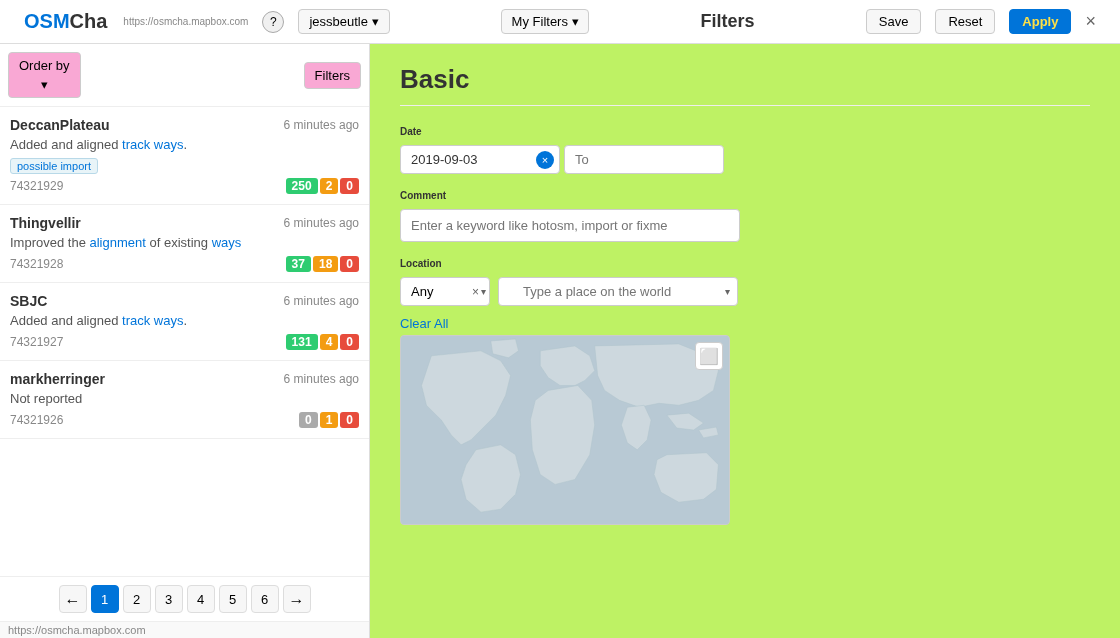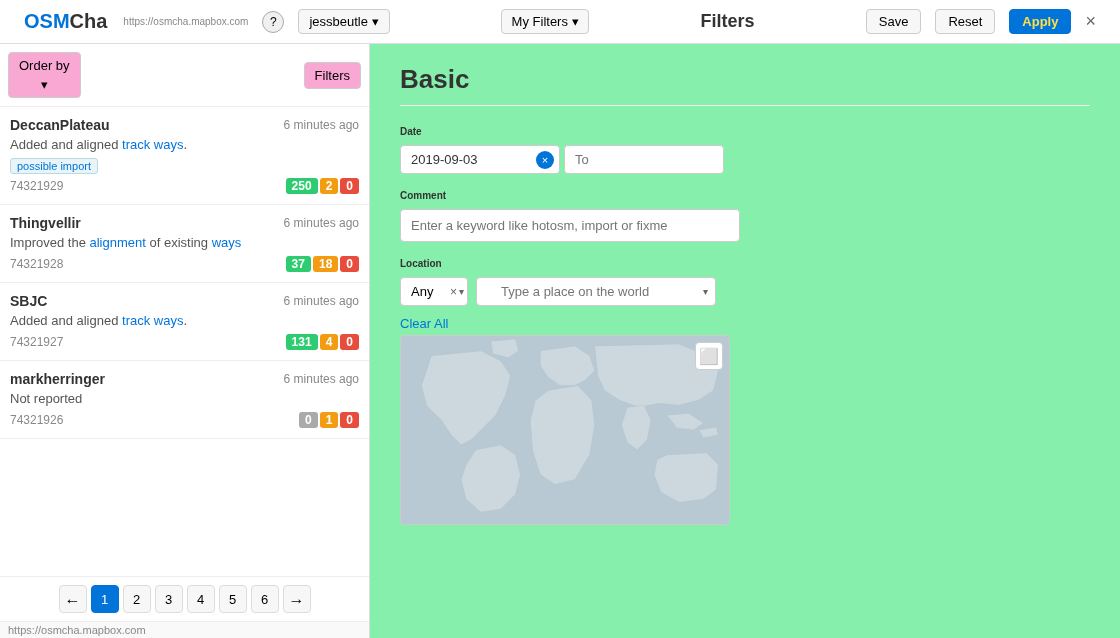--- a/index.html
+++ b/index.html
@@ -61,21 +61,21 @@
     .badge-gray { background: #aaa; }
 
     
     .pagination { display: flex; align-items: center; justify-content: center; gap: 4px; padding: 8px; border-top: 1px solid #eee; background: #fff; }
     .page-btn { width: 28px; height: 28px; border: 1px solid #ddd; border-radius: 4px; background: #f7f7f7; cursor: pointer; font-size: 13px; display: flex; align-items: center; justify-content: center; }
     .page-btn.active { background: #0074d9; color: #fff; border-color: #0074d9; }
     .page-nav { font-size: 16px; }
     .bottom-url { font-size: 11px; color: #888; padding: 2px 8px; background: #f9f9f9; border-top: 1px solid #eee; }
 
     
-    .right-panel { flex: 1; overflow-y: auto; padding: 20px 30px; background: #86efac; }
+    .right-panel { flex: 1; overflow-y: auto; padding: 20px 30px; background: #bef264; }
     .section-title { font-size: 26px; font-weight: bold; color: #333; margin-bottom: 10px; }
     .section-divider { border: none; border-top: 1px solid #eee; margin-bottom: 20px; }
 
     .field-label { font-size: 10px; font-weight: bold; color: #333; margin-bottom: 8px; }
     .field-row { display: flex; gap: 4px; margin-bottom: 16px; }
 
     
     .date-input-wrap { position: relative; display: flex; align-items: center; }
     .date-input {
       border: 1px solid #ccc; border-radius: 4px; padding: 6px 30px 6px 10px;
@@ -88,21 +88,21 @@
     .comment-input {
       border: 1px solid #ccc; border-radius: 4px; padding: 8px 10px;
       font-size: 13px; width: 340px; color: #aaa;
     }
 
     
     .location-row { display: flex; gap: 8px; margin-bottom: 10px; }
     .location-select-wrap { position: relative; display: flex; align-items: center; }
     .location-select {
       border: 1px solid #ccc; border-radius: 4px; padding: 6px 28px 6px 10px;
-      font-size: 13px; width: 68px; background: #fff; appearance: none; cursor: pointer;
+      font-size: 13px; width: 90px; background: #fff; appearance: none; cursor: pointer;
     }
     .select-icons { position: absolute; right: 4px; display: flex; align-items: center; gap: 2px; }
     .select-x { color: #666; cursor: pointer; font-size: 12px; }
     .select-arrow { color: #666; font-size: 10px; }
     .place-input-wrap { position: relative; display: flex; align-items: center; }
     .place-input {
       border: 1px solid #ccc; border-radius: 4px; padding: 6px 28px 6px 24px;
       font-size: 13px; width: 240px; color: #aaa; background: #fff;
     }
     .place-arrow { position: absolute; right: 8px; color: #666; font-size: 10px; }

